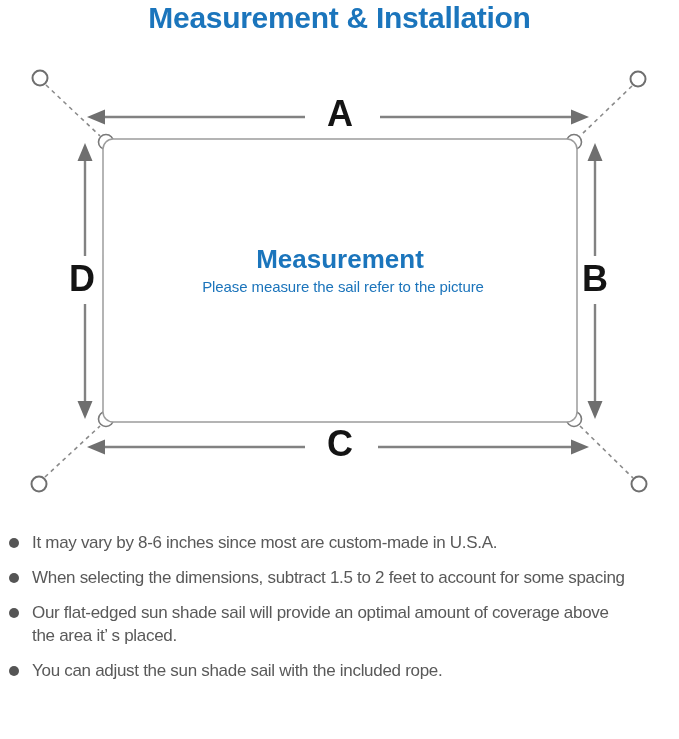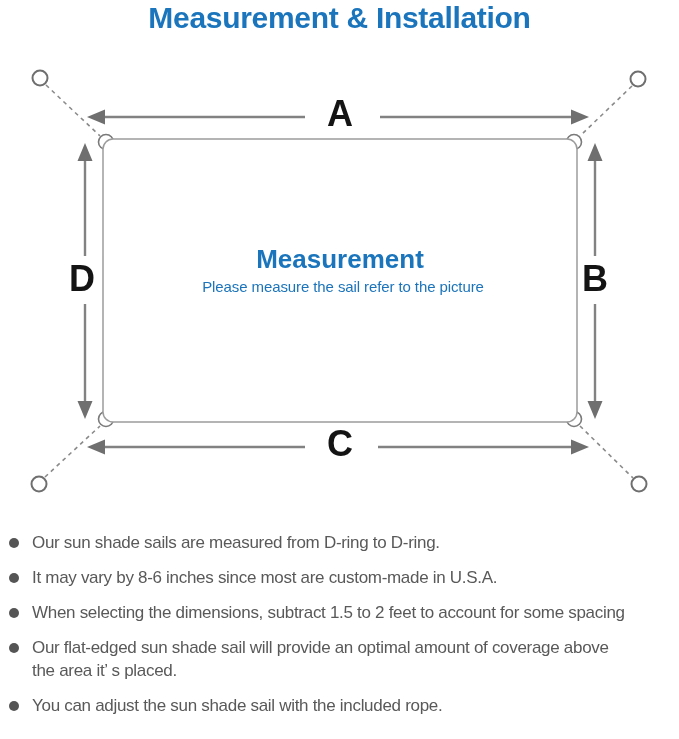--- a/index.html
+++ b/index.html
@@ -114,24 +114,20 @@
     </g>
     <text class="dim-label" x="595" y="291">B</text>
 
     <text class="center-title" x="340" y="268">Measurement</text>
     <text class="center-sub" x="343" y="292">Please measure the sail refer to the picture</text>
   </svg>
 
   <ul class="notes">
     <li class="note">
       <span class="dot"></span>
-      <span class="line">Our sun shade sails are measured from D-ring to D-ring.</span>
-    </li>
-    <li class="note">
-      <span class="dot"></span>
       <span class="line">It may vary by 8-6 inches since most are custom-made in U.S.A.</span>
     </li>
     <li class="note">
       <span class="dot"></span>
       <span class="line">When selecting the dimensions, subtract 1.5 to 2 feet to account for some spacing</span>
     </li>
     <li class="note">
       <span class="dot"></span>
       <span class="line">Our flat-edged sun shade sail will provide an optimal amount of coverage above</span>
       <span class="line">the area it’ s placed.</span>

